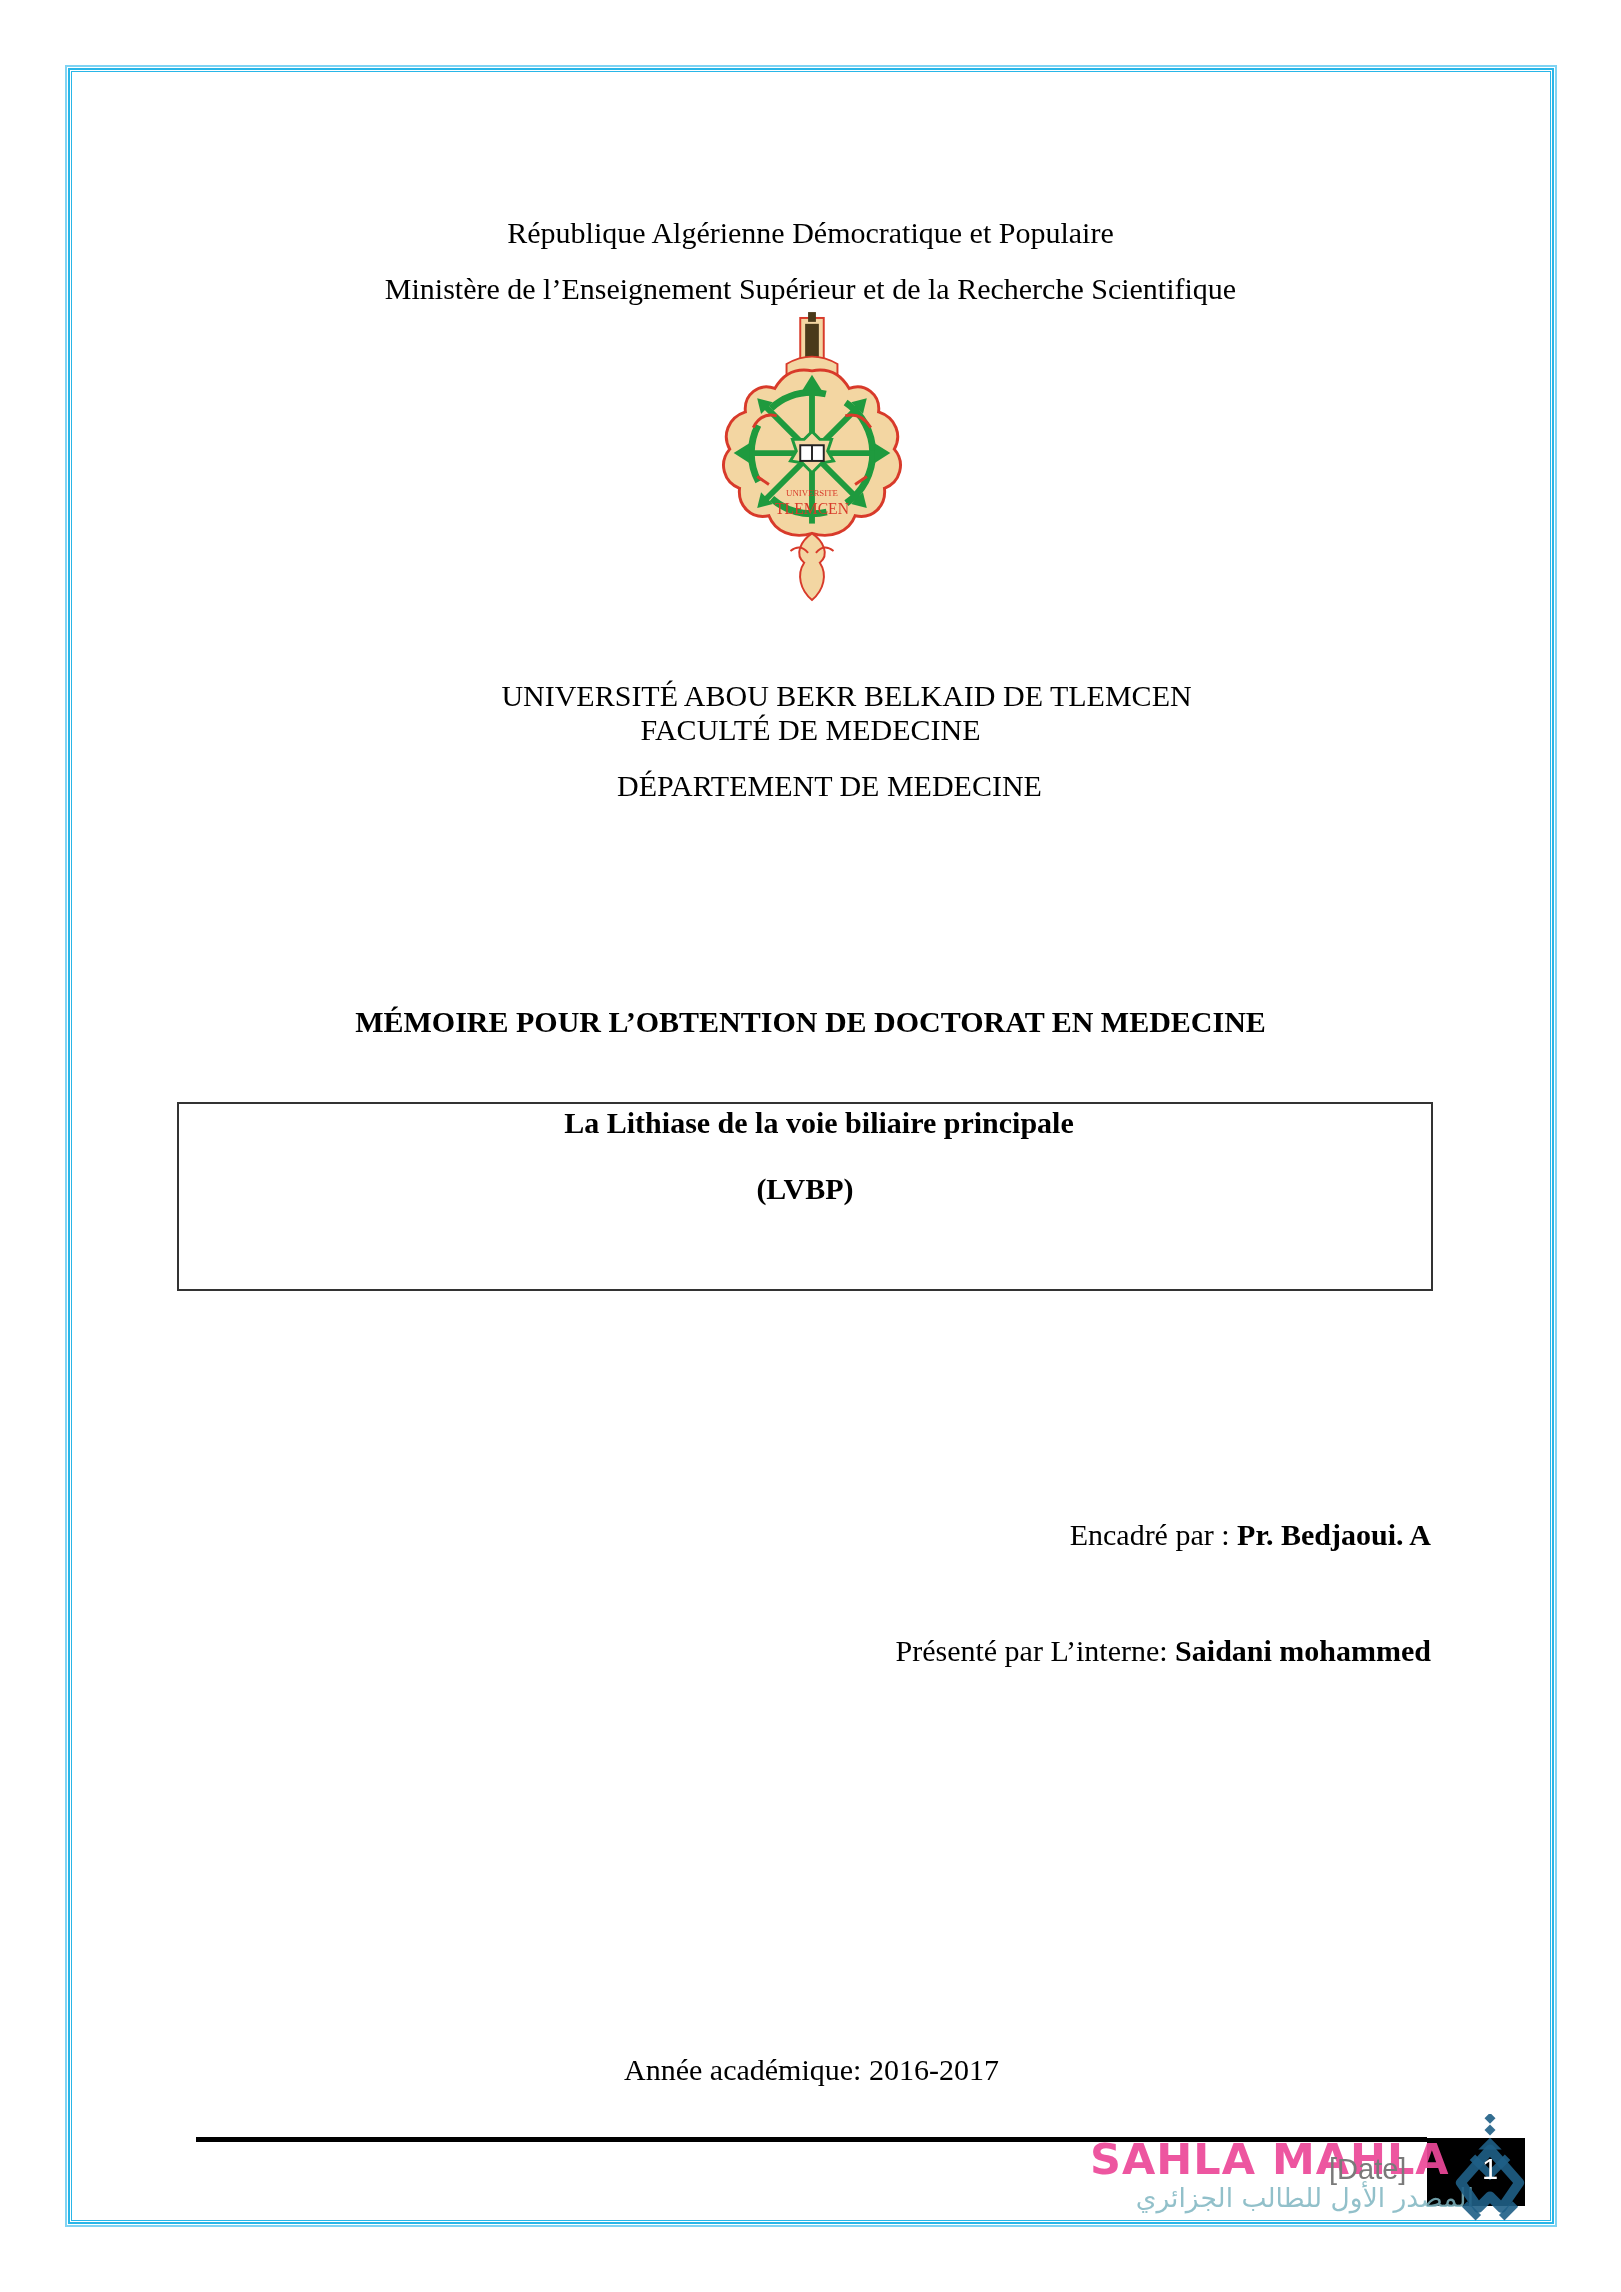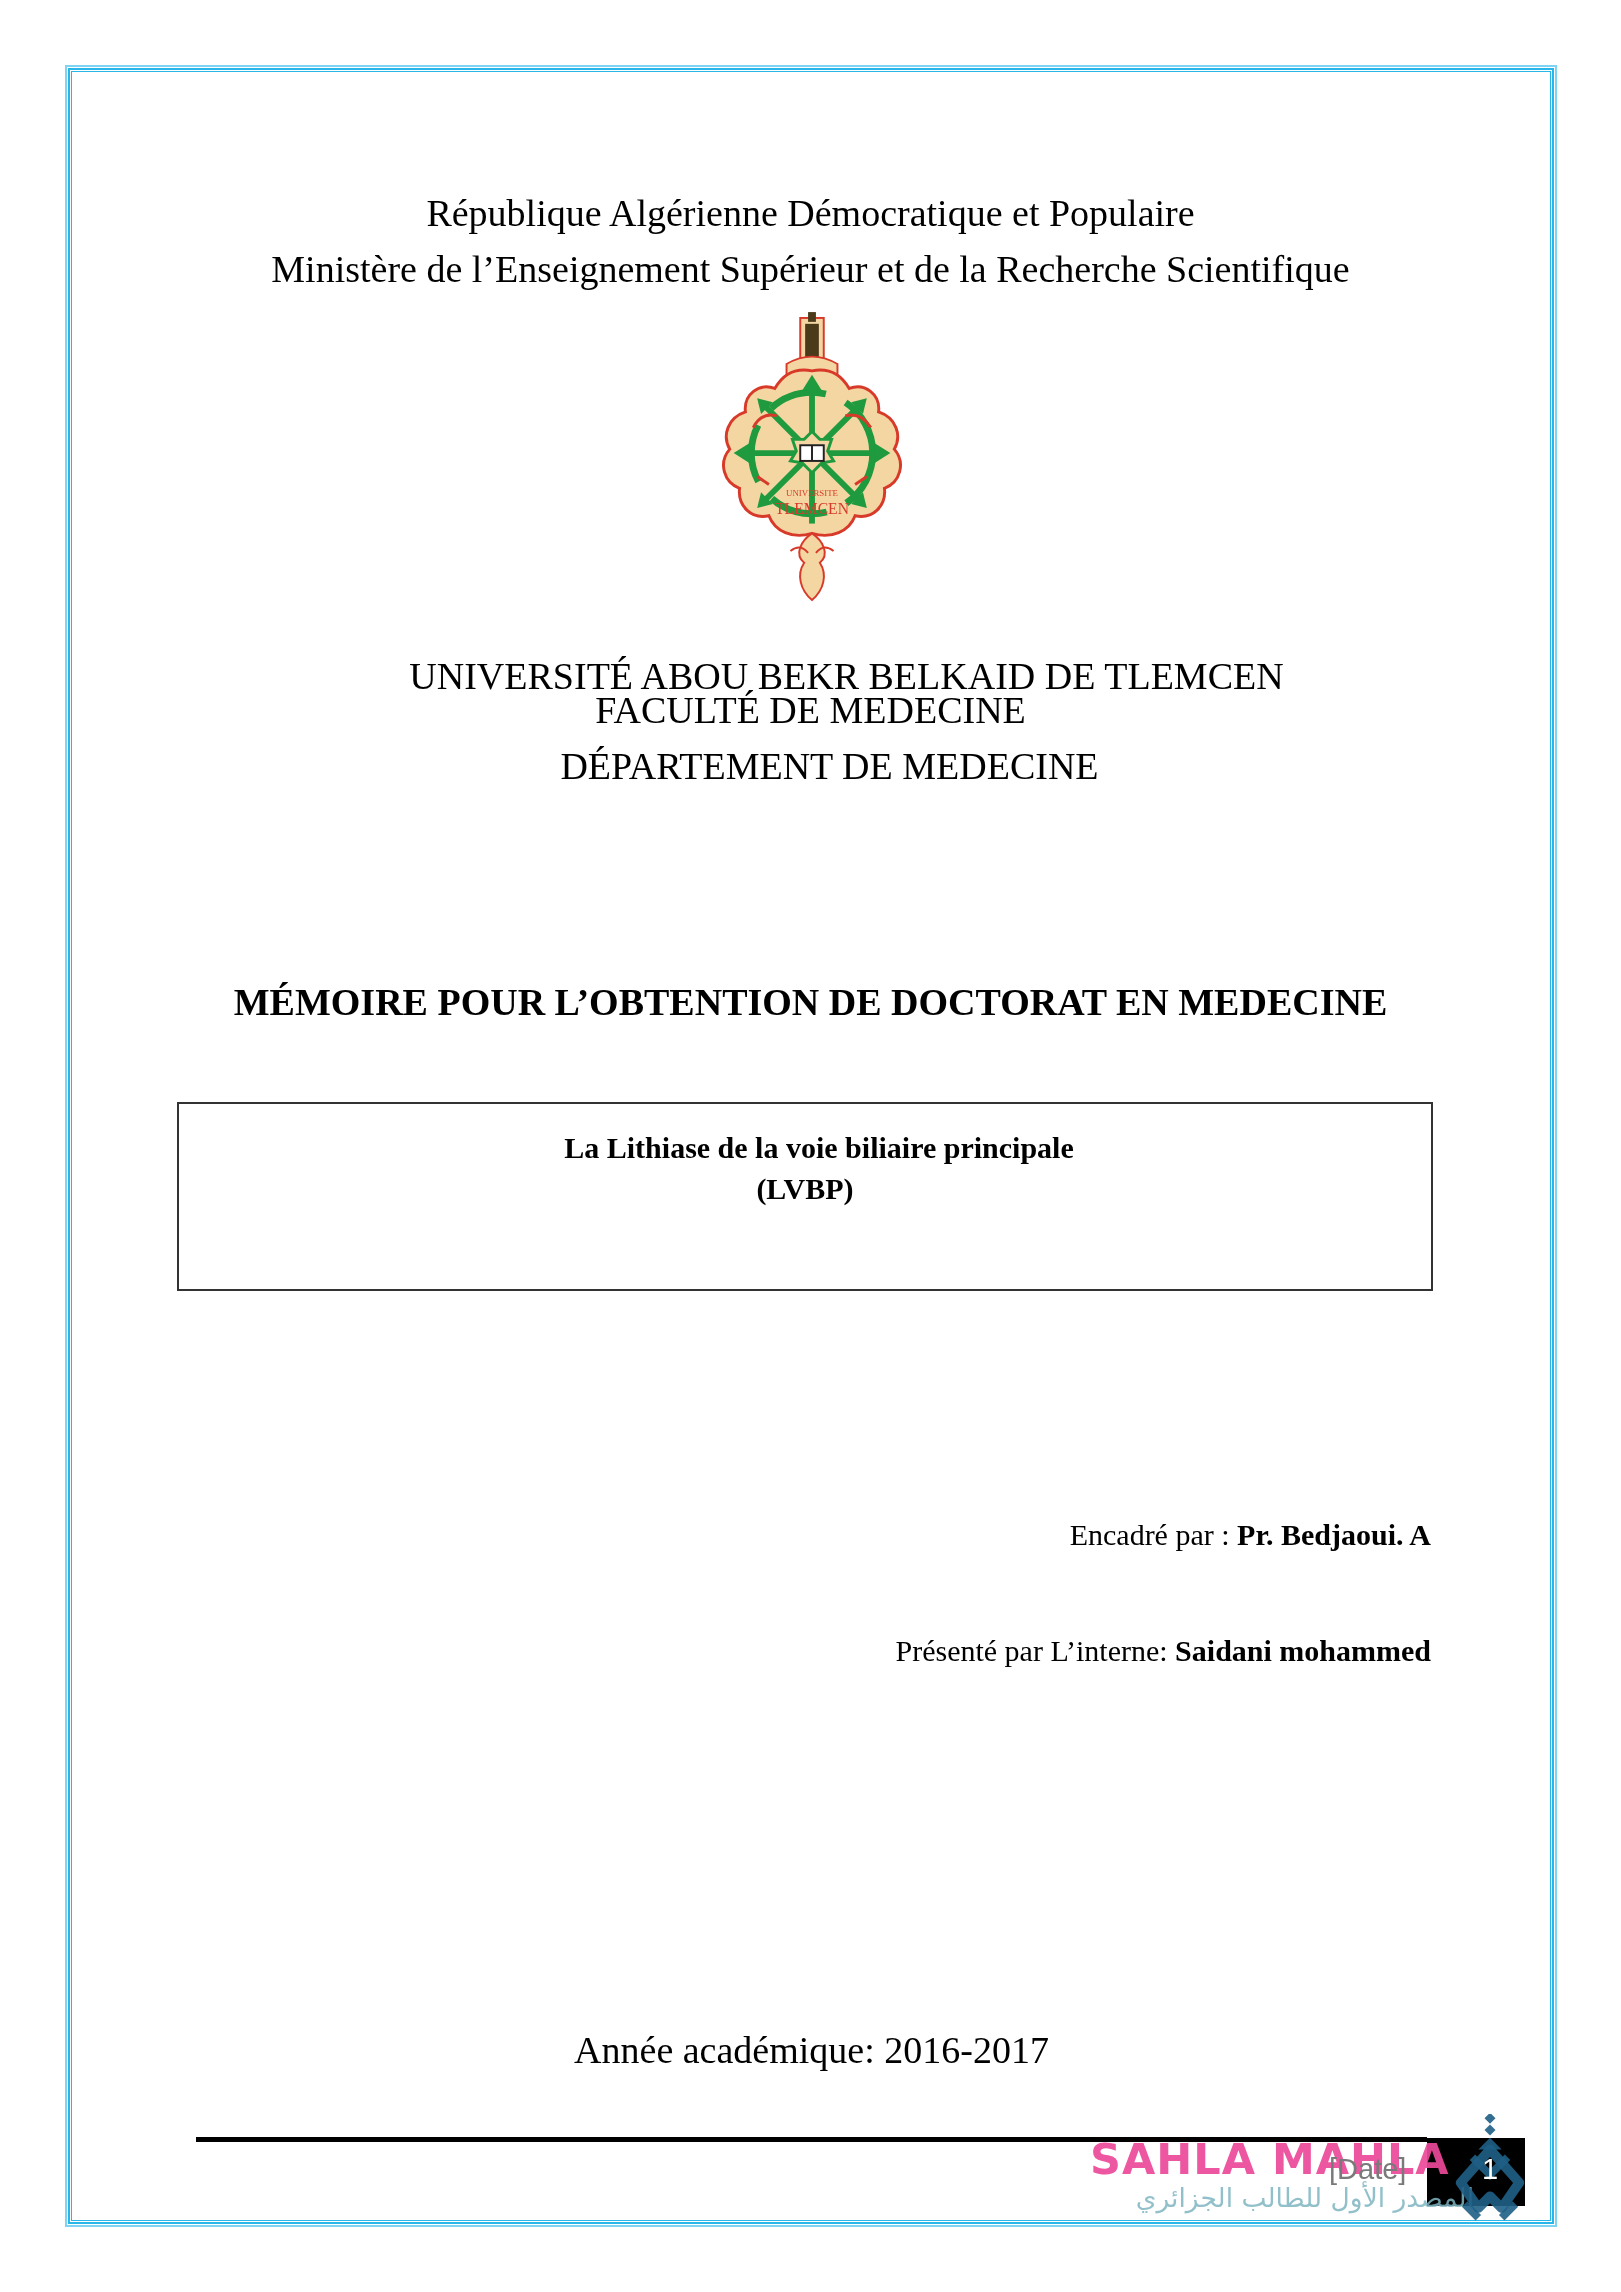--- a/index.html
+++ b/index.html
@@ -32,23 +32,24 @@
     .frame::after {
       content: "";
       position: absolute;
       left: 3.9px; top: 3.9px; right: 3.9px; bottom: 3.9px;
       border: 1px solid #29b6e8;
     }
     .line {
       position: absolute;
       left: 0; width: 1621px;
       text-align: center;
-      font-size: 38px;
+      font-size: 30px;
       line-height: 35px;
       white-space: nowrap;
+      margin-top: 19px;
     }
     .bold { font-weight: bold; }
     .right-line {
       position: absolute;
       right: 190px;
       font-size: 30px;
       line-height: 35px;
       white-space: nowrap;
       text-align: right;
     }
@@ -200,21 +201,21 @@
   </svg>
 </div>
 
 <div class="line" style="top:659px;padding-left:36px;">UNIVERSITÉ ABOU BEKR BELKAID DE TLEMCEN</div>
 <div class="line" style="top:693px;">FACULTÉ DE MEDECINE</div>
 <div class="line" style="top:749px;padding-left:19px;">DÉPARTEMENT DE MEDECINE</div>
 
 <div class="line bold" style="top:985px;">MÉMOIRE POUR L’OBTENTION DE DOCTORAT EN MEDECINE</div>
 
 <div class="title-box">
-  <div class="title-line" style="top:26px;padding-left:28px;">La Lithiase de la voie biliaire principale</div>
+  <div class="title-line" style="top:1px;padding-left:28px;">La Lithiase de la voie biliaire principale</div>
   <div class="title-line" style="top:67px;">(LVBP)</div>
 </div>
 
 <div class="right-line" style="top:1517px;">
   <span>Encadré par : </span><span class="bold">Pr. Bedjaoui. A</span>
 </div>
 <div class="right-line" style="top:1633px;margin-left:30px;">
   <span>Présenté par L’interne: </span><span class="bold">Saidani mohammed</span>
 </div>
 

